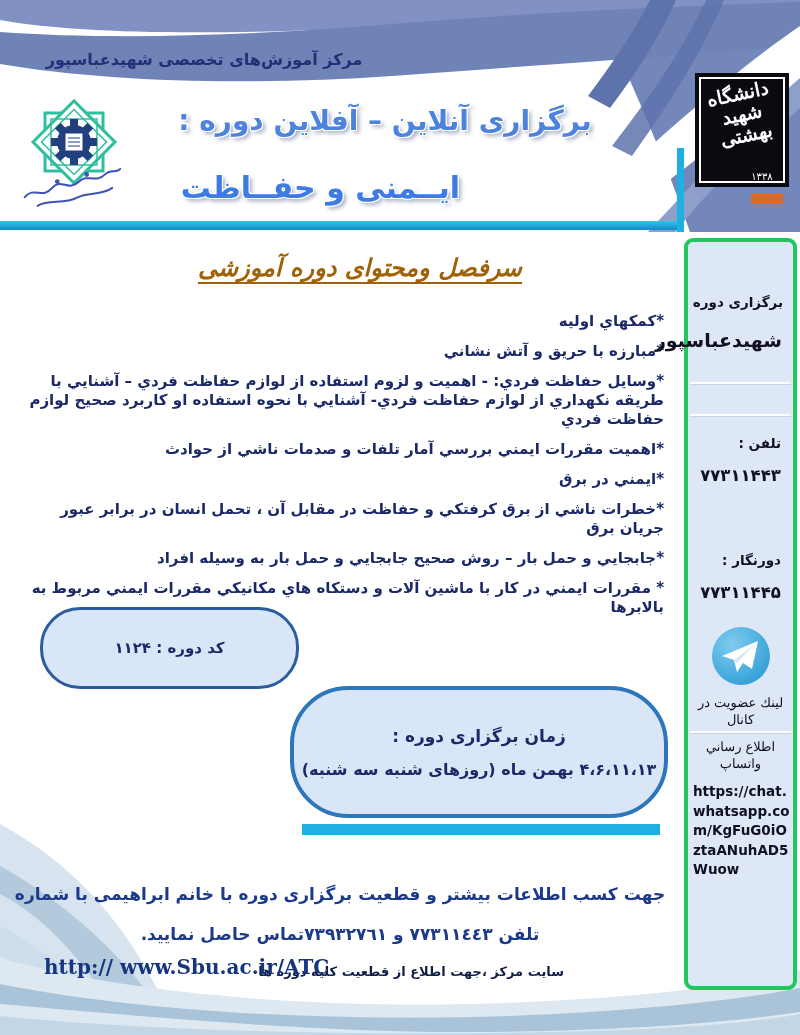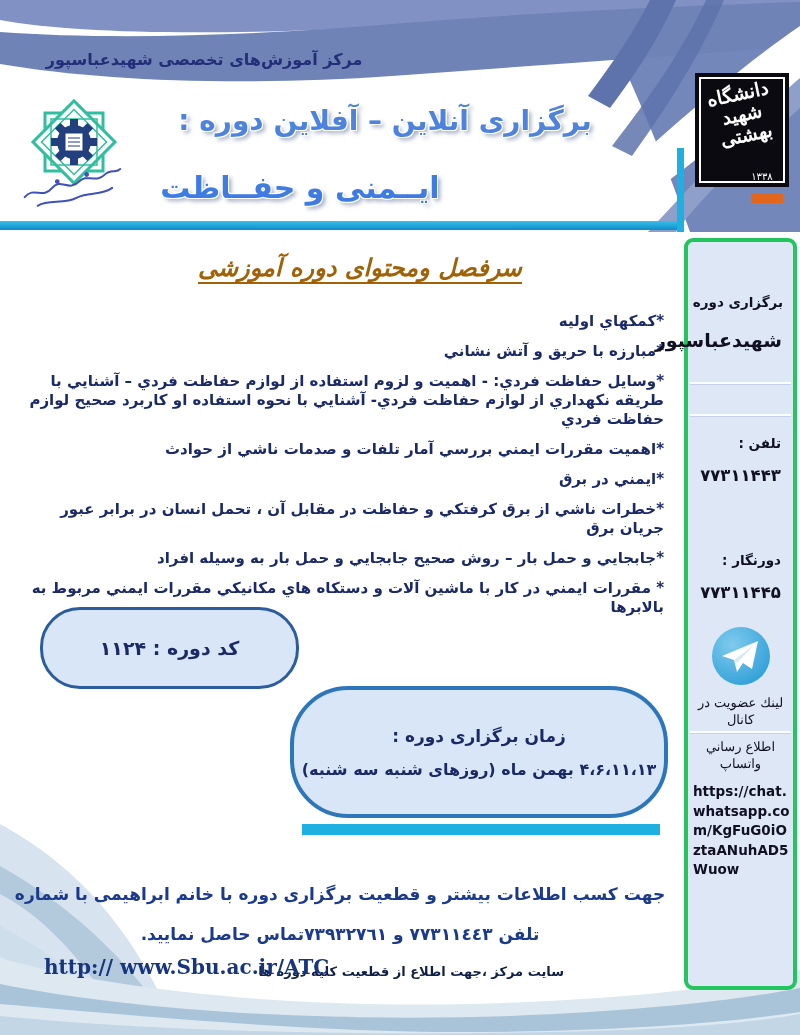--- a/index.html
+++ b/index.html
@@ -8,21 +8,21 @@
   .abs{position:absolute;}
   svg{display:block;}
 
   
   .header-art{left:0;top:0;width:800px;height:232px;z-index:1;}
   .brand-title{left:8px;top:50px;width:392px;z-index:3;direction:rtl;text-align:center;
 romarker               font-size:25px;font-weight:bold;color:#232e78;letter-spacing:-0.5px;}
   .subtitle{left:150px;top:104px;width:470px;z-index:3;direction:rtl;text-align:center;
             font-size:28px;font-weight:bold;color:#4d82dd;
             text-shadow:1px 1px 0 #fff,-1px -1px 0 #fff,1px -1px 0 #fff,-1px 1px 0 #fff,3px 3px 4px rgba(40,60,110,.45);}
-  .course-title{left:140px;top:170px;width:320px;z-index:3;direction:rtl;text-align:center;
+  .course-title{left:140px;top:170px;width:320px;z-index:3;direction:rtl;text-align:right;
             font-size:30px;font-weight:bold;color:#3f7ce2;
             text-shadow:1px 1px 0 #fff,-1px -1px 0 #fff,1px -1px 0 #fff,-1px 1px 0 #fff,3px 3px 4px rgba(40,60,110,.45);}
   .cyan-line-h{left:0;top:221px;width:684px;height:9px;z-index:2;
                background:linear-gradient(#35c0ea,#128cc9);}
   .cyan-line-v{left:677px;top:148px;width:7px;height:84px;z-index:2;background:#1fb0e2;}
   .orange-dash{left:751px;top:194px;width:32px;height:9px;z-index:3;background:#e2671c;}
 
   .left-logo{left:24px;top:96px;width:100px;height:112px;z-index:3;}
   .signature{left:18px;top:166px;width:110px;height:44px;z-index:3;transform:rotate(-6deg);}
 
@@ -38,21 +38,21 @@
   .syllabus-heading{left:60px;top:254px;width:600px;z-index:3;direction:rtl;text-align:center;
             font-size:24px;font-weight:bold;font-style:italic;color:#a16207;}
   .syllabus-heading span{text-decoration:underline;text-underline-offset:6px;}
   .bullets{left:24px;right:136px;top:312px;z-index:3;direction:rtl;text-align:right;position:absolute;}
   .bullet-item{font-size:15px;font-weight:bold;color:#1b2a66;line-height:19px;margin-bottom:11px;}
 
   
   .pill{z-index:3;background:#d9e6f8;display:flex;flex-direction:column;justify-content:center;
         align-items:center;direction:rtl;color:#1b2a66;font-weight:bold;}
   .pill-code{left:40px;top:607px;width:253px;height:76px;border:3px solid #2a5c9e;border-radius:40px;
-        font-size:19px;text-align:center;}
+        font-size:15px;text-align:center;}
   .pill-time{left:290px;top:686px;width:370px;height:124px;border:4px solid #2d76ba;border-radius:58px;
         font-size:17px;}
   .pill-time .line2{font-size:16px;margin-top:14px;}
   .cyan-bar2{left:302px;top:824px;width:358px;height:11px;z-index:3;background:#1fb0e2;}
 
   
   .sidebar{left:684px;top:238px;width:113px;height:752px;z-index:5;background:#dde7f6;
            border:4px solid #22c55e;border-radius:9px;box-sizing:border-box;direction:rtl;}
   .sidebar .item{position:absolute;color:#101022;}
   .sb-line1{top:52px;right:10px;font-size:13.5px;font-weight:bold;}

